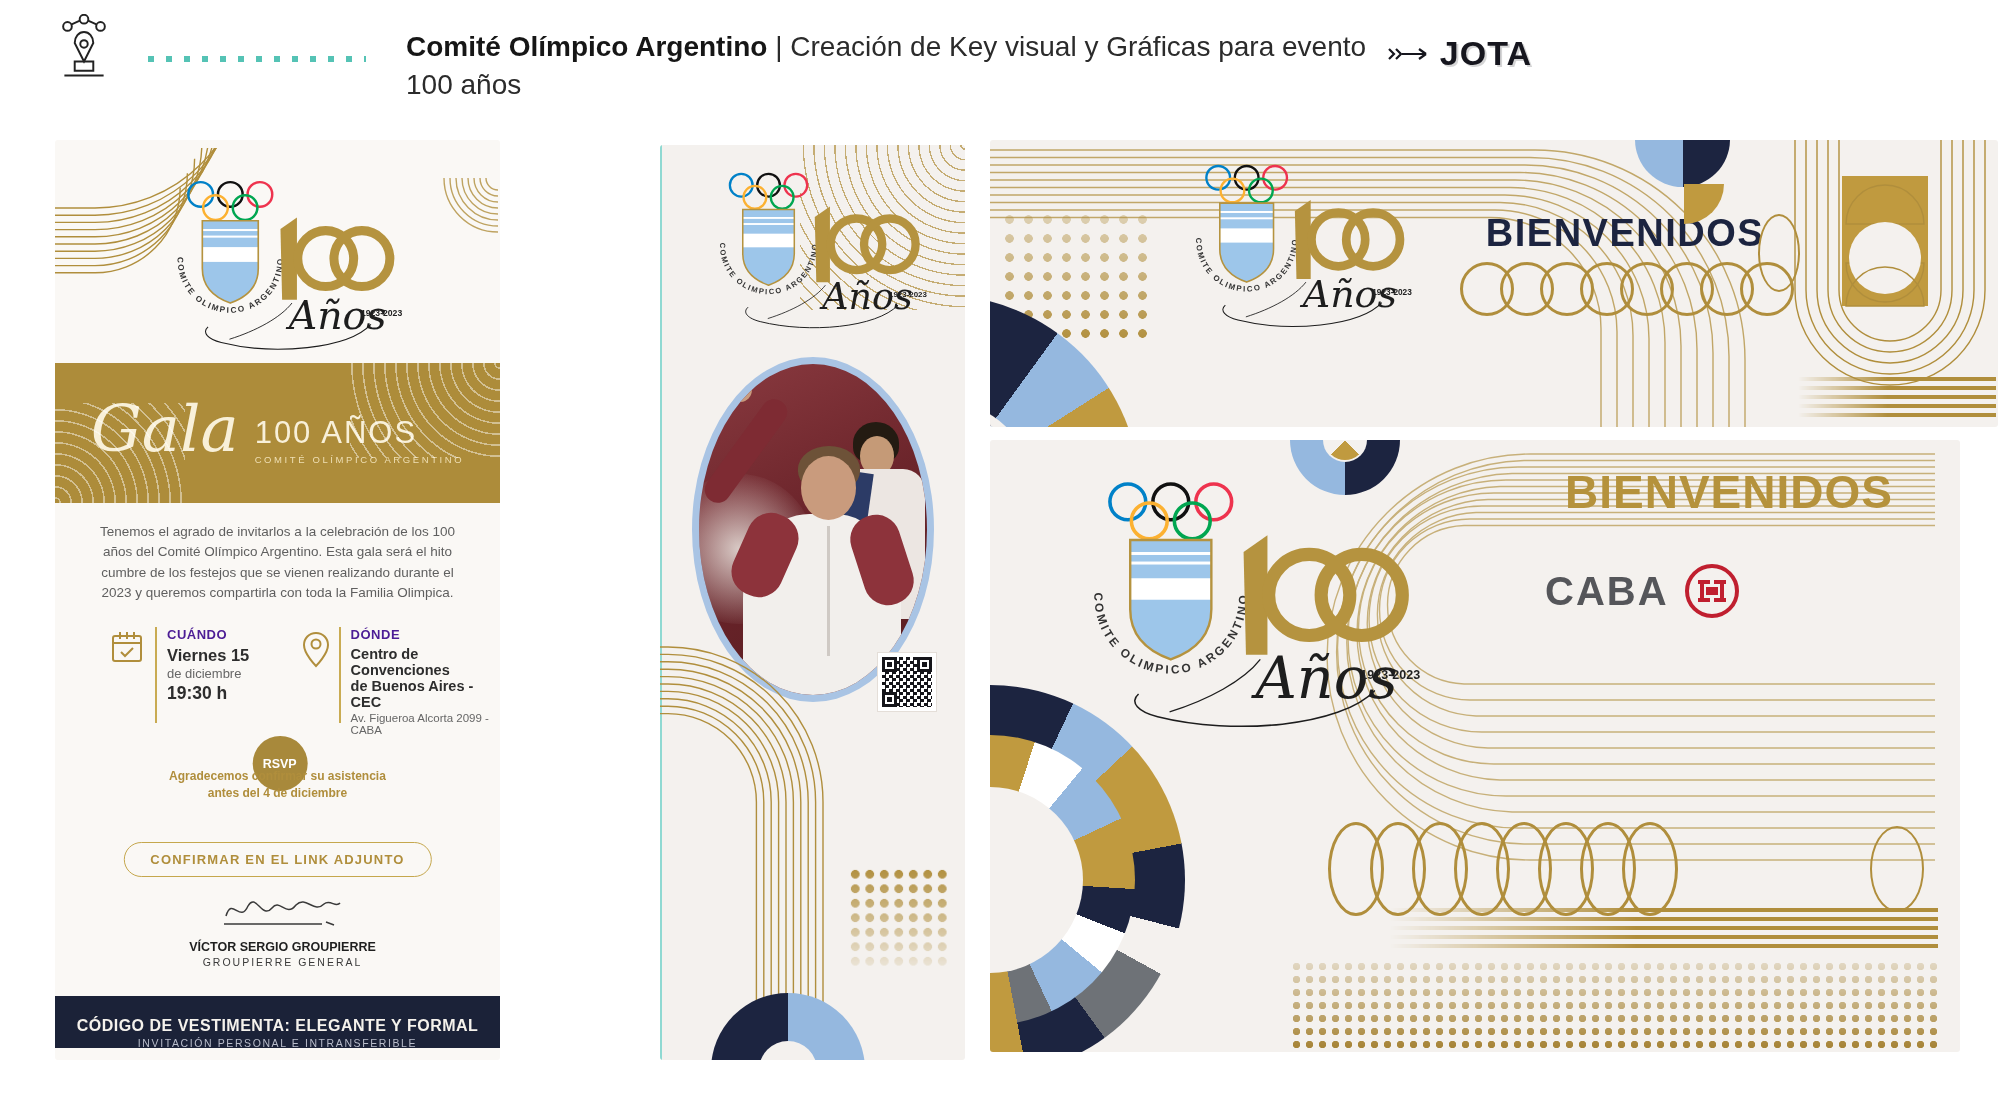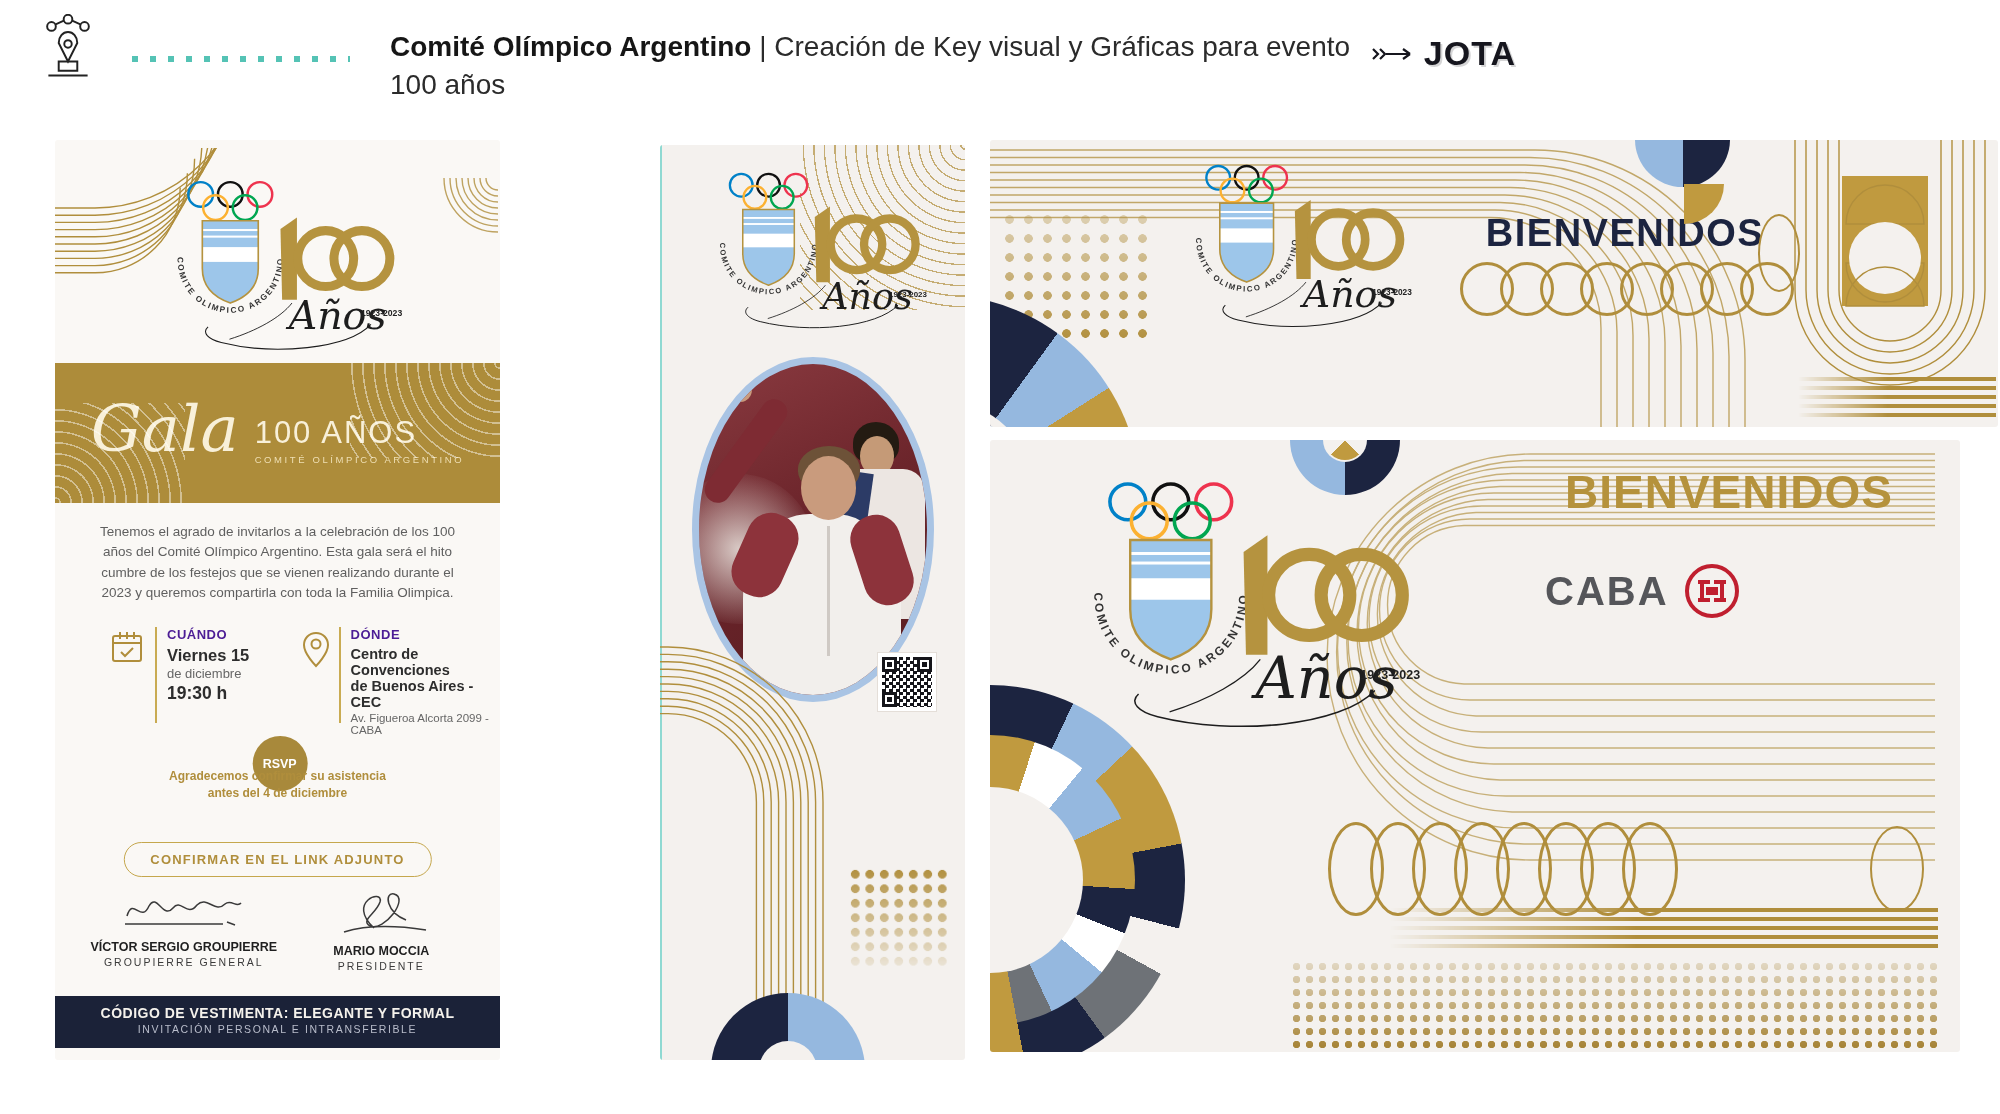--- a/index.html
+++ b/index.html
@@ -1,20 +1,20 @@
 <!DOCTYPE html>
 <html><head>
 <meta charset="utf-8">
 <style>
   * { margin:0; padding:0; box-sizing:border-box; }
   html,body { width:2000px; height:1114px; background:#ffffff; font-family:"Liberation Sans",sans-serif; overflow:hidden; }
   #stage { position:relative; width:2000px; height:1114px; background:#fff; }
 
   
-  #hdr { position:absolute; left:0; top:0; width:1584px; height:120px;text-decoration:underline; }
+  #hdr { position:absolute; left:16px; top:0; width:1584px; height:120px;text-decoration:underline; }
   #pen-icon { position:absolute; left:42px; top:14px; }
   #dotline { position:absolute; left:132px; top:56px; width:218px; height:6px;
     background:repeating-linear-gradient(90deg,#55C3B5 0 6px,transparent 6px 18px); }
   #title { position:absolute; left:390px; top:28px; width:1010px; font-size:28px; line-height:1.35; color:#161616; }
   #title .b { font-weight:700; }
   #title .l { font-weight:300; color:#2b2b2b; }
   #brand { position:absolute; right:68px; top:34px; display:flex; align-items:center; gap:10px; }
   #brand .t { font-size:34px; font-weight:800; letter-spacing:1px; color:#16161e; text-shadow:2px 2px 0 rgba(22,22,30,.18); }
 
   
@@ -56,21 +56,21 @@
   #notes { position:absolute; left:0; right:0; top:628px; text-align:center; color:#B08E3C; font-size:12px; font-weight:700; line-height:1.45; }
   #cbtn { position:absolute; left:50%; top:702px; transform:translateX(-50%); padding:9px 26px; border:1.6px solid #C5A74D; border-radius:20px;
     color:#B08E3C; font-size:13px; font-weight:700; letter-spacing:1.2px; white-space:nowrap; background:transparent; }
 
   .sigRow { position:absolute; top:748px; left:30px; right:20px; display:flex; justify-content:space-around; }
   .sig { text-align:center; width:200px; }
   .sigName { font-size:12.5px; font-weight:800; color:#1f1f1f; margin-top:2px; }
   .sigRole { font-size:10.5px; letter-spacing:2px; color:#3a3a3a; margin-top:2px; }
 
   #dcode { position:absolute; left:0; right:0; top:856px; height:52px; background:#1B2238; text-align:center; padding-top:9px; }
-  #dcode .d1 { color:#F5F2EC; font-size:14px; font-weight:700; letter-spacing:.5px; }
+  #dcode .d1 { color:#F5F2EC; font-size:16px; font-weight:700; letter-spacing:.5px;margin-top:12px; }
   #dcode .d2 { color:#B9BDCB; font-size:10.5px; letter-spacing:1.6px; margin-top:2px; }
 
   
   #midbn .teal { position:absolute; left:0; top:0; width:2px; height:100%; background:#8FD9D2; }
   #midbn .cornerRings { position:absolute; right:0; top:0; width:165px; height:165px;
     background:repeating-radial-gradient(circle at 100% 0,transparent 0 3.5px,rgba(177,143,62,.7) 3.5px 4.8px,transparent 4.8px 10.5px); }
   #photo { position:absolute; left:32px; top:212px; width:242px; height:345px; border-radius:50%;
     border:7px solid #A9C4E4; overflow:hidden; background:linear-gradient(155deg,#8a3a40,#6c252b 45%,#571c20); }
   #photo .wlogo { position:absolute; left:-35px; top:110px; width:150px; height:150px; border-radius:50%;
     background:radial-gradient(circle,rgba(236,231,225,.85),rgba(236,231,225,.05) 70%); }
@@ -301,30 +301,20 @@
       <div class="sig">
         <svg width="130" height="46" viewBox="0 0 130 46">
           <g fill="none" stroke="#3a3a3a" stroke-width="1.5">
             <path d="M8 28 C14 8 22 36 30 18 C38 4 44 32 54 20 C62 10 68 30 78 17 C88 7 96 26 106 16 C112 11 118 20 122 15"></path>
             <path d="M6 36 H104 M108 34 l8 3"></path>
           </g>
         </svg>
         <div class="sigName">VÍCTOR SERGIO GROUPIERRE</div>
         <div class="sigRole">GROUPIERRE GENERAL</div>
       </div>
-      <div class="sig">
-        <svg width="110" height="50" viewBox="0 0 110 50">
-          <g fill="none" stroke="#3a3a3a" stroke-width="1.5">
-            <path d="M48 40 C20 14 58 0 54 14 C50 26 34 32 44 38 C58 44 84 10 68 6 C58 4 60 24 80 32"></path>
-            <path d="M18 44 C44 36 74 38 100 42"></path>
-          </g>
-        </svg>
-        <div class="sigName">MARIO MOCCIA</div>
-        <div class="sigRole">PRESIDENTE</div>
-      </div>
     </div>
 
     <div id="dcode">
       <div class="d1">CÓDIGO DE VESTIMENTA: ELEGANTE Y FORMAL</div>
       <div class="d2">INVITACIÓN PERSONAL E INTRANSFERIBLE</div>
     </div>
   </div>
 
   <div id="midbn" class="panel">
     <div class="teal"></div>

